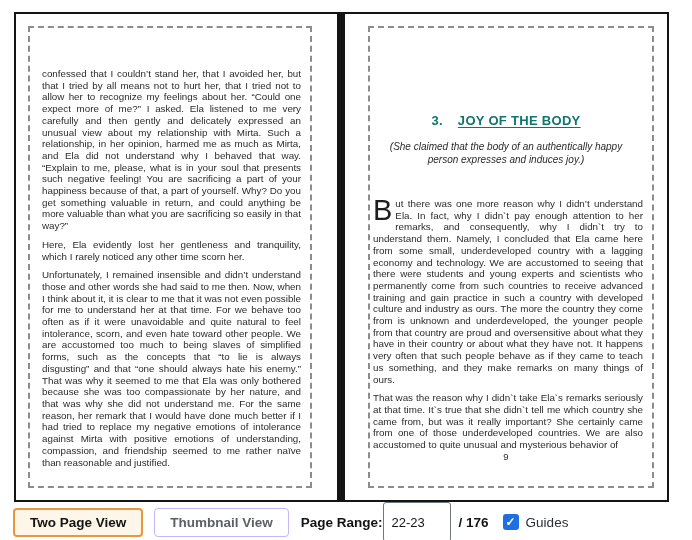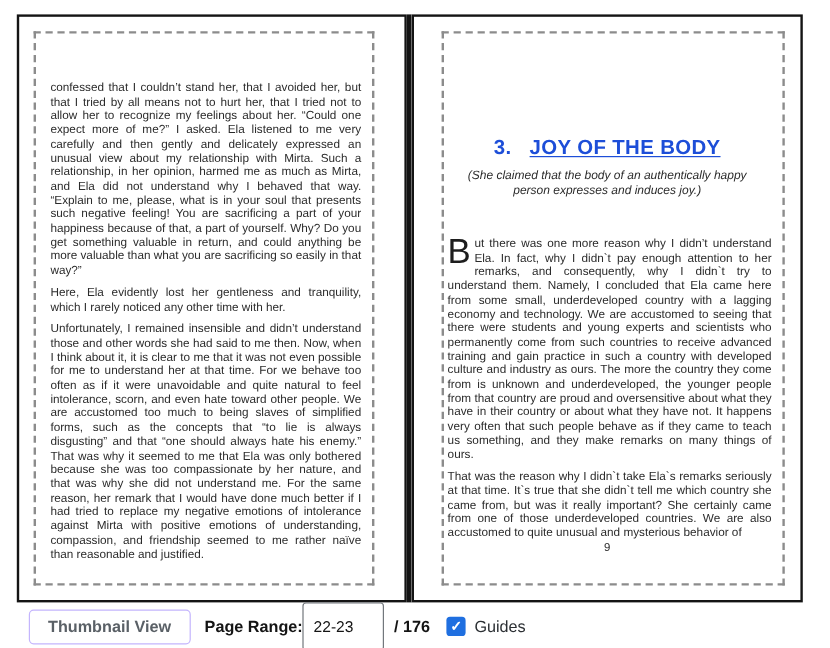--- a/index.html
+++ b/index.html
@@ -58,23 +58,23 @@
     bottom: 38px; left: 0; right: 0;
     text-align: center;
     font-size: 9.5px;
     color: #2b2b2b;
   }
 
   .chapter-heading {
     position: absolute;
     top: 99px; left: 0; right: 0;
     text-align: center;
-    font-size: 17px;
-    font-weight: bold;
-    color: #1d4ed8;
+    font-size: 13px;
+    font-weight: bold;
+    color: #0f766e;
     letter-spacing: .3px;
   }
   .chapter-title {
     margin-left: 15px;
     text-decoration: underline;
     text-underline-offset: 2px;
   }
   .chapter-subtitle {
     position: absolute;
     top: 126px; left: 0; right: 0;
@@ -168,21 +168,21 @@
 </style>
 </head>
 <body>
 
 <div class="spread">
 
   <div class="page page-left">
     <div class="guides-border"></div>
     <div class="left-content body-text">
       <p>confessed that I couldn’t stand her, that I avoided her, but that I tried by all means not to hurt her, that I tried not to allow her to recognize my feelings about her. “Could one expect more of me?” I asked. Ela listened to me very carefully and then gently and delicately expressed an unusual view about my relationship with Mirta. Such a relationship, in her opinion, harmed me as much as Mirta, and Ela did not understand why I behaved that way. “Explain to me, please, what is in your soul that presents such negative feeling! You are sacrificing a part of your happiness because of that, a part of yourself. Why? Do you get something valuable in return, and could anything be more valuable than what you are sacrificing so easily in that way?”</p>
-      <p>Here, Ela evidently lost her gentleness and tranquility, which I rarely noticed any other time with her.</p>
+      <p>Here, Ela evidently lost her gentleness and tranquility, which I rarely noticed any other time scorn her.</p>
       <p>Unfortunately, I remained insensible and didn’t understand those and other words she had said to me then. Now, when I think about it, it is clear to me that it was not even possible for me to understand her at that time. For we behave too often as if it were unavoidable and quite natural to feel intolerance, scorn, and even hate toward other people. We are accustomed too much to being slaves of simplified forms, such as the concepts  that “to lie is always disgusting” and that “one should always hate his enemy.” That was why it seemed to me that Ela was only bothered because she was too compassionate by her nature, and that was why she did not understand me. For the same reason, her remark that I would have done much better if I had tried to replace my negative emotions of intolerance against Mirta with positive emotions of understanding, compassion, and friendship seemed to me rather naïve than reasonable and justified.</p>
     </div>
   </div>
 
   <div class="spine"></div>
 
   <div class="page page-right">
     <div class="guides-border"></div>
 
     <div class="chapter-heading">
@@ -194,20 +194,21 @@
     <div class="right-content body-text">
       <p><span class="drop-cap">B</span><span>ut there was one more reason why I didn’t understand Ela. In fact, why I didn`t pay enough attention to her remarks, and consequently, why I didn`t try to understand them. Namely, I concluded that Ela came here from some small, underdeveloped country with a lagging economy and technology. We are accustomed to seeing that there were students and young experts and scientists who permanently come from such countries to receive advanced training and gain practice in such a country with developed culture and industry as ours. The more the country they come from is unknown and underdeveloped, the younger people from that country are proud and oversensitive about what they have in their country or about what they have not. It happens very often that such people behave as if they came to teach us something, and they make remarks on many things of ours.</span></p>
       <p>That was the reason why I didn`t take Ela`s remarks seriously at that time. It`s true that she didn`t tell me which country she came from, but was it really important? She certainly came from one of those underdeveloped countries. We are also accustomed to quite unusual and mysterious behavior of</p>
     </div>
 
     <div class="page-number">9</div>
   </div>
 </div>
 
 <div class="toolbar">
+  <button class="btn btn-active">Two Page View</button>
   <button class="btn btn-plain">Thumbnail View</button>
   <span class="range-label">Page Range:</span>
   <input class="range-input" type="text" value="22-23" style="">
   <span class="total-pages">/ 176</span>
   <span class="checkbox">
       <span class="check">✓</span>
     </span>
   <span class="guides-label">Guides</span>
 </div>
 

